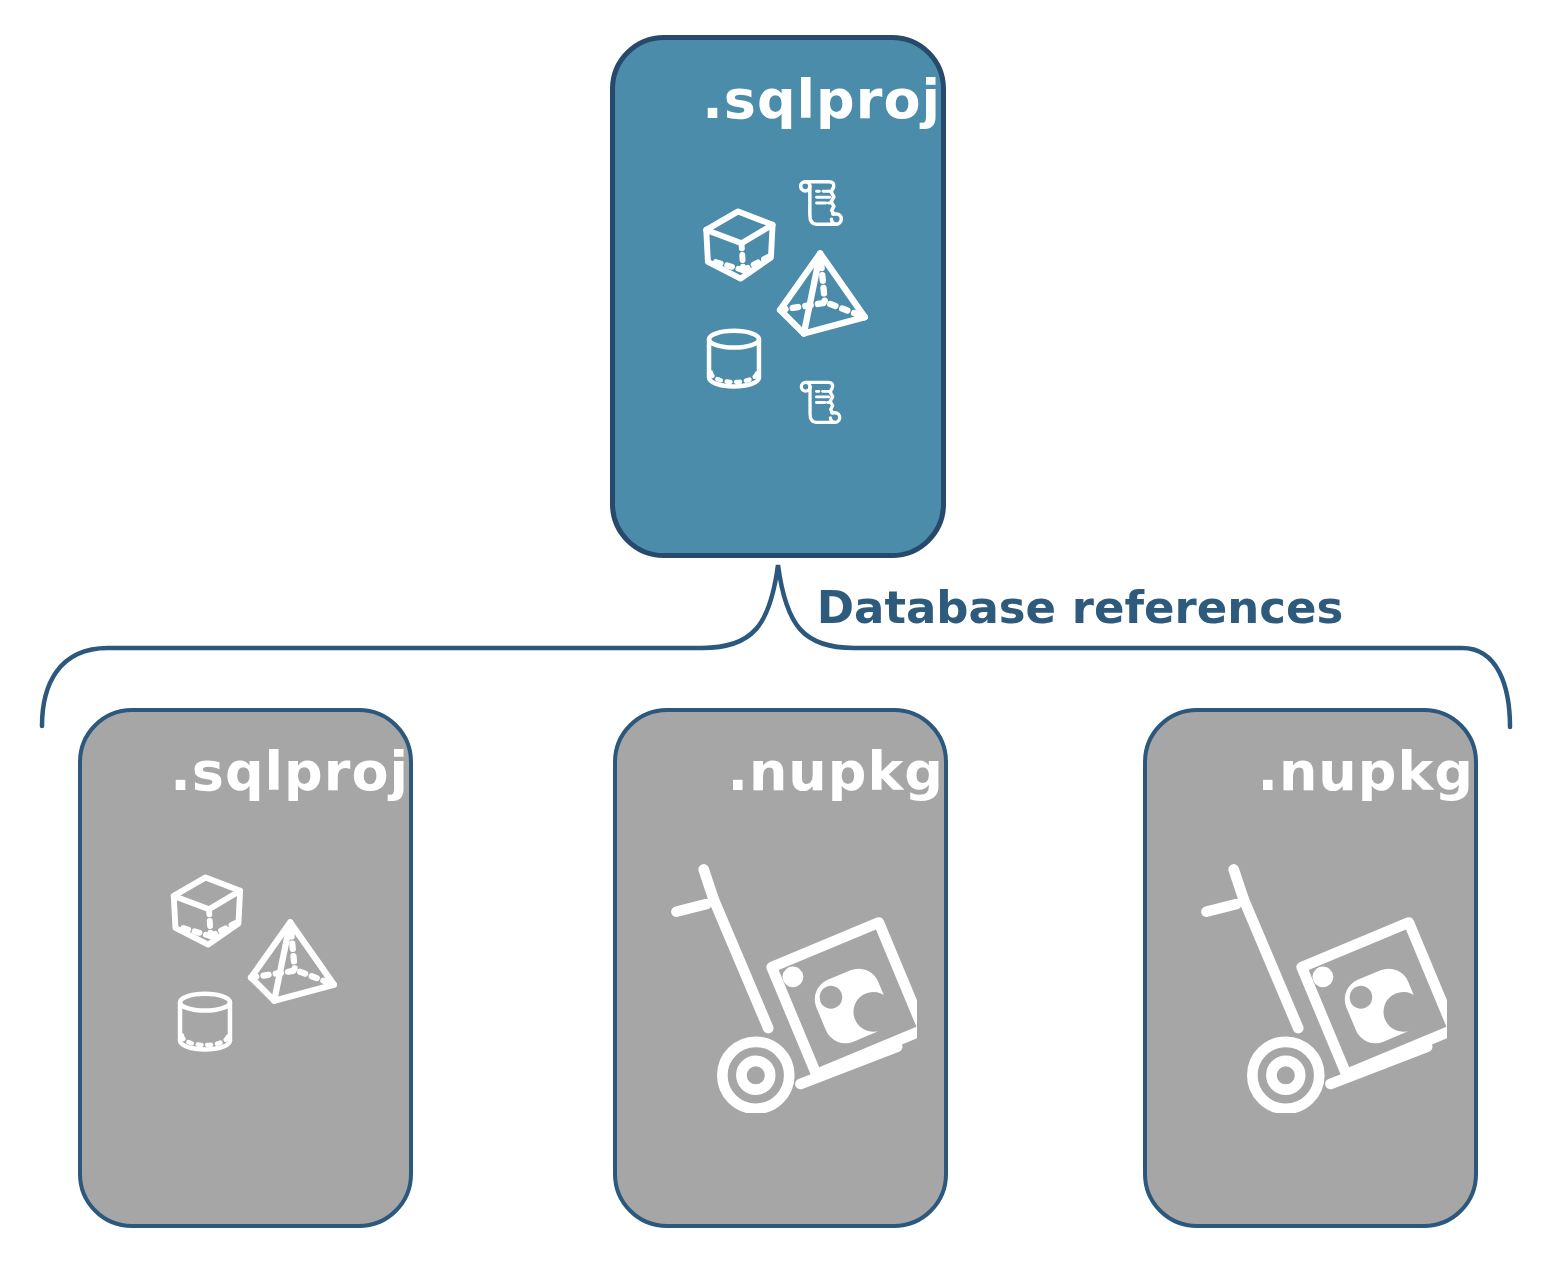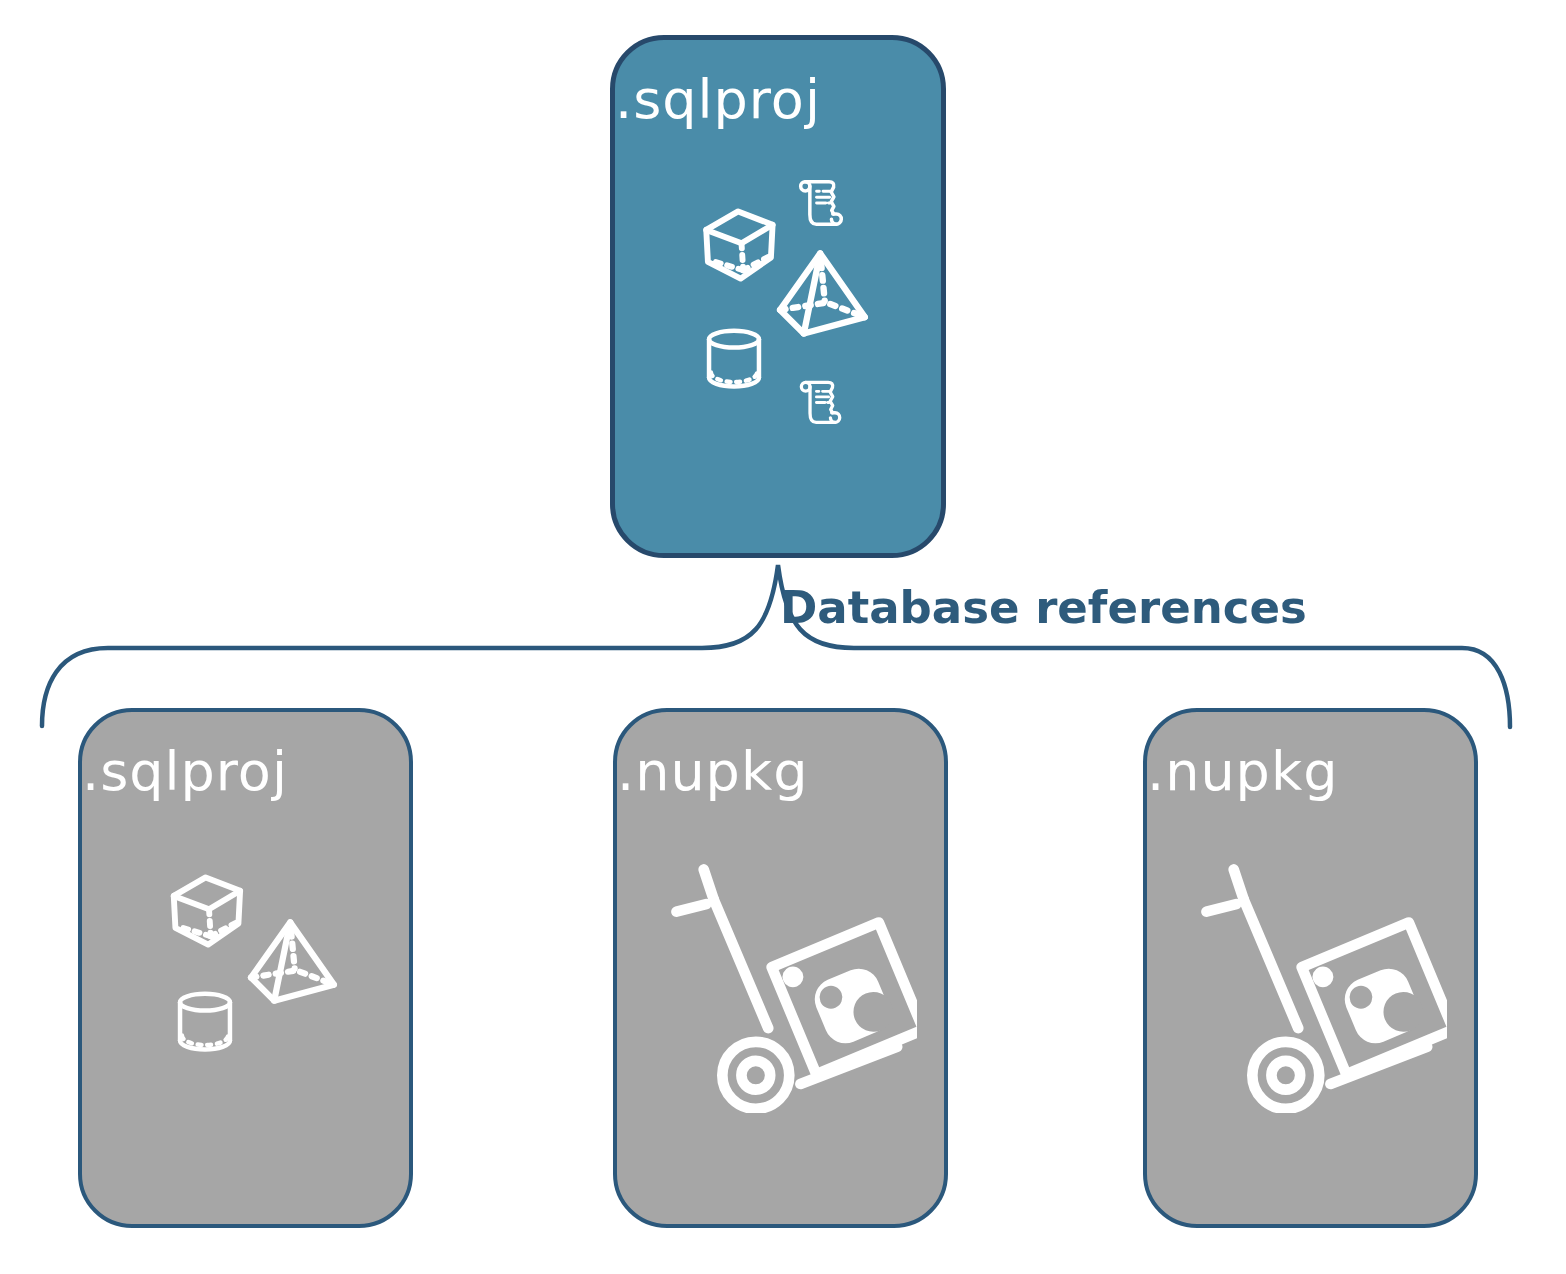--- a/index.html
+++ b/index.html
@@ -25,41 +25,41 @@
   }
   .child-card{
     top:708px;width:335px;height:520px;
     background:var(--child-fill);border:4px solid var(--child-border);
   }
   .child-0{left:78px}
   .child-1{left:613px}
   .child-2{left:1143px}
   .card-label{
     position:absolute;left:0;right:0;top:28px;height:64px;line-height:64px;
-    text-align:left;font-size:54px;font-weight:normal;color:var(--label-text);
+    text-align:right;font-size:54px;font-weight:bold;color:var(--label-text);
     letter-spacing:1px;
   }
   .icon{position:absolute;display:block;}
   
   .r-scroll-top {left:180px;top:135px;width:54px;height:54px;}
   .r-cube      {left:82px; top:162px;width:84px;height:86px;}
   .r-pyramid   {left:160px;top:208px;width:94px;height:91px;}
   .r-cylinder  {left:87px; top:281px;width:64px;height:76px;}
   .r-scroll-bot{left:180px;top:336px;width:53px;height:51px;}
   
   .l-cube      {left:82px; top:157px;width:85px;height:84px;}
   .l-pyramid   {left:161px;top:205px;width:98px;height:89px;}
   .l-cylinder  {left:91px; top:272px;width:64px;height:76px;}
   
   .dolly{left:52px;top:152px;width:248px;height:249px;}
   
   .brace-svg{position:absolute;left:30px;top:550px;width:1500px;height:200px;}
   .edge-label{
     position:absolute;left:780px;top:582px;width:600px;height:52px;line-height:52px;
-    text-align:left;font-size:45px;font-weight:bold;color:var(--edge-label-text);
+    text-align:center;font-size:45px;font-weight:bold;color:var(--edge-label-text);
   }
 </style>
 </head>
 <body>
 
 <svg width="0" height="0" style="position:absolute" aria-hidden="true">
   <defs>
     <symbol id="sym-scroll" viewBox="0 0 100 100">
       <g fill="none" stroke="#fff" stroke-width="6.5" stroke-linecap="round" stroke-linejoin="round">
         <circle cx="19" cy="21" r="8.5"></circle>

